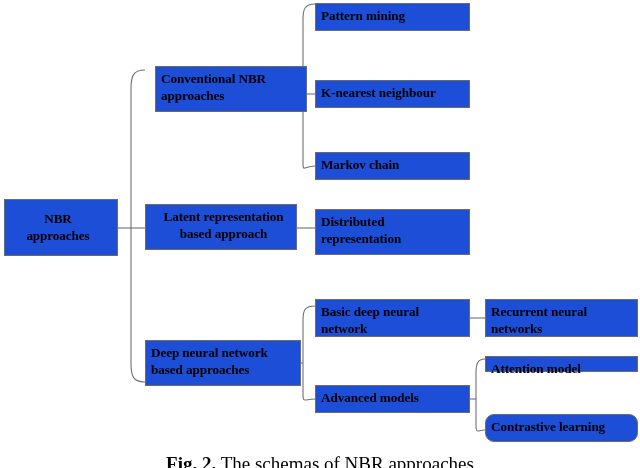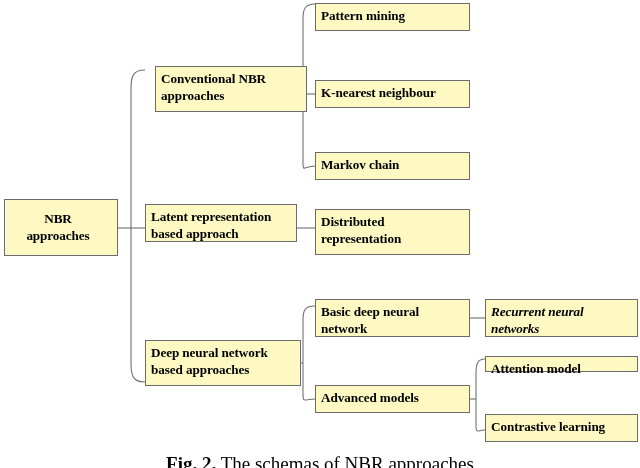--- a/index.html
+++ b/index.html
@@ -30,21 +30,21 @@
     top: 0;
     width: 640px;
     height: 468px;
     pointer-events: none;
   }
 
   .node {
     position: absolute;
     box-sizing: border-box;
     border: 1px solid #6b6b6b;
-    background: #fef9c3;
+    background: #1d4ed8;
     font-family: "Liberation Serif", "DejaVu Serif", serif;
     font-weight: bold;
     font-size: 13.2px;
     line-height: 16.5px;
     color: #000000;
     padding: 4px 0 4px 5px;
     white-space: pre-line;
     letter-spacing: -0.1px;
   }
 
@@ -53,35 +53,35 @@
     padding-left: 0;
     padding-right: 6px;
   }
 
   
   #n-root        { left: 4px;   top: 199px; width: 114px; height: 57px;
                    display: flex; align-items: center; justify-content: center; }
 
   
   #n-conventional{ left: 145px; top: 66px;  width: 152px; height: 46px; margin-left: 10px; }
-  #n-latent      { left: 145px; top: 204px; width: 152px; height: 38px; }
+  #n-latent      { left: 145px; top: 204px; width: 152px; height: 46px; text-align: center; }
   #n-deepnet     { left: 145px; top: 340px; width: 156px; height: 46px; }
 
   
   #n-pattern     { left: 315px; top: 3px;   width: 155px; height: 28px; }
   #n-knn         { left: 315px; top: 80px;  width: 155px; height: 28px; }
   #n-markov      { left: 315px; top: 152px; width: 155px; height: 28px; }
   #n-distributed { left: 315px; top: 209px; width: 155px; height: 46px; }
   #n-basicdnn    { left: 315px; top: 299px; width: 155px; height: 38px; }
   #n-advanced    { left: 315px; top: 385px; width: 155px; height: 28px; }
 
   
-  #n-rnn         { left: 485px; top: 299px; width: 153px; height: 38px; font-style: italic; }
+  #n-rnn         { left: 485px; top: 299px; width: 153px; height: 38px; }
   #n-attention   { left: 485px; top: 356px; width: 153px; height: 16px; }
-  #n-contrastive { left: 485px; top: 414px; width: 153px; height: 28px; }
+  #n-contrastive { left: 485px; top: 414px; width: 153px; height: 28px; border-radius: 9px; }
 
   
   #caption {
     position: absolute;
     left: 0;
     top: 452px;
     width: 640px;
     text-align: center;
     font-family: "Liberation Serif", "DejaVu Serif", serif;
     font-size: 19px;

